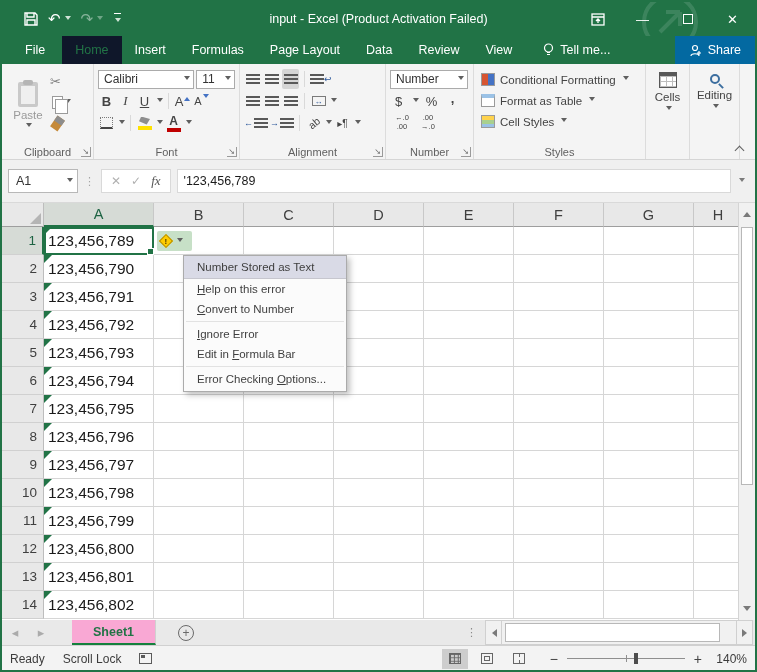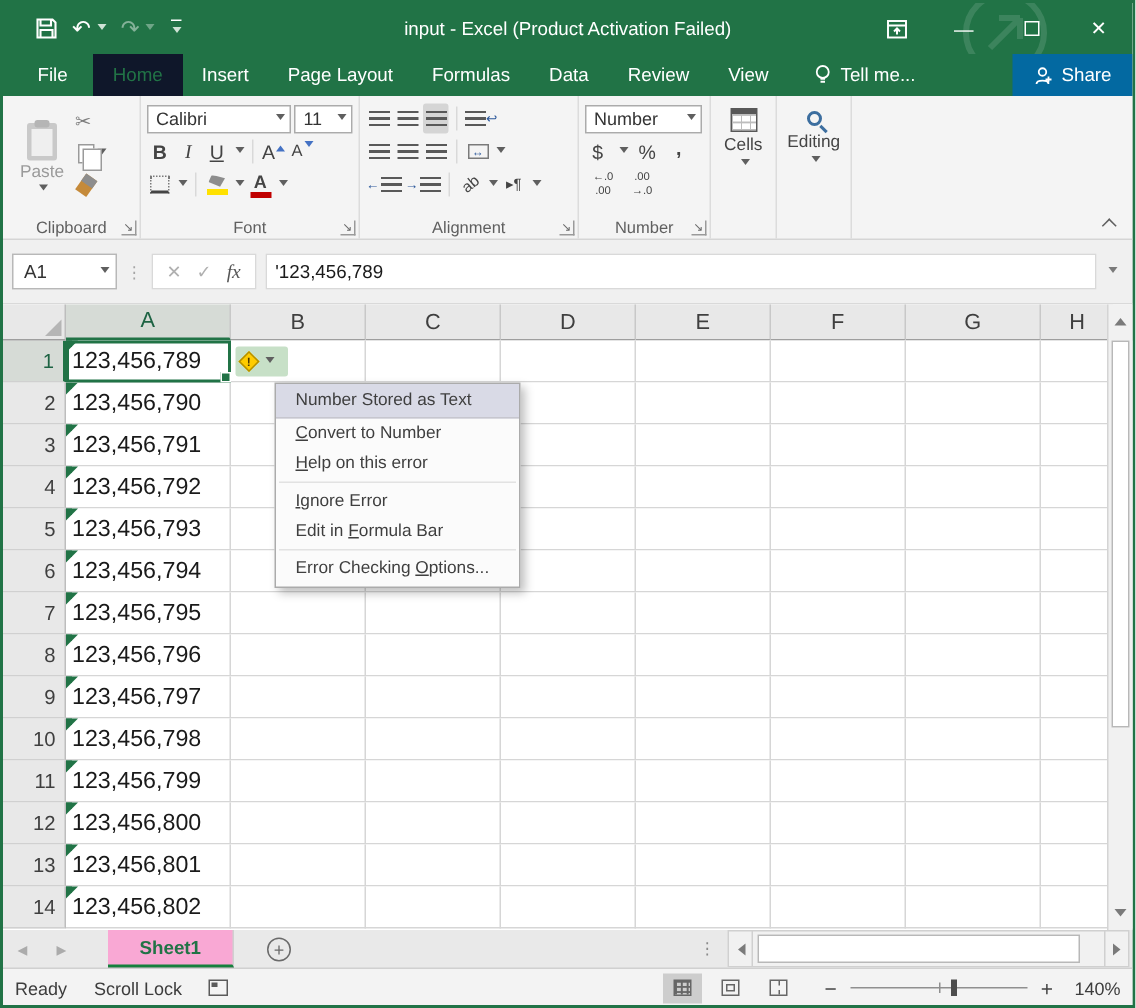--- a/index.html
+++ b/index.html
@@ -230,22 +230,22 @@
           <i></i>
         </span>
       <span class="wc">✕</span>
     </div>
   </div>
 
   <div class="tabrow">
     <div class="tab file">File</div>
     <div class="tab active">Home</div>
     <div class="tab">Insert</div>
+    <div class="tab">Formulas</div>
     <div class="tab">Page Layout</div>
-    <div class="tab">Formulas</div>
     <div class="tab">Data</div>
     <div class="tab">Review</div>
     <div class="tab">View</div>
     <div class="tellme">
       <svg width="11" height="14" viewBox="0 0 11 14">
           <circle cx="5.5" cy="5" r="4" fill="none" stroke="#fff" stroke-width="1.2"></circle>
           <path d="M4 9.5 h3 M4 11.5 h3" stroke="#fff" stroke-width="1.2"></path>
         </svg>
       <span>Tell me...</span>
     </div>
@@ -400,20 +400,38 @@
       <div class="frow">
         <span class="fbtn dec">←.0
 .00</span>
         <span class="fbtn dec">.00
 →.0</span>
       </div>
       <div class="glabel">Number</div>
       <span class="launch">↘</span>
     </div>
 
+    <div class="grp g-styles">
+      <div class="srow">
+        <i class="sic cf"></i>
+        <span>Conditional Formatting</span>
+          <i class="dd"></i>
+      </div>
+      <div class="srow">
+        <i class="sic fat"></i>
+        <span>Format as Table</span>
+          <i class="dd"></i>
+      </div>
+      <div class="srow">
+        <i class="sic cs"></i>
+        <span>Cell Styles</span>
+          <i class="dd"></i>
+      </div>
+      <div class="glabel">Styles</div>
+    </div>
 
     <div class="grp g-cells">
       <div class="bigbtn">
         <i class="cellsicon"></i>
         <span>Cells</span>
         <i class="dd"></i>
       </div>
     </div>
     <div class="grp g-edit">
       <div class="bigbtn">
@@ -617,22 +635,22 @@
 
     <div class="errbtn">
       <span class="diamond">
           <i>!</i>
         </span>
       <i class="dd"></i>
     </div>
 
     <div class="menu">
       <div class="mhd">Number Stored as Text</div>
+      <div class="mi"><span></span><span class="key">H</span><span>elp on this error</span></div>
       <div class="mi"><span></span><span class="key">C</span><span>onvert to Number</span></div>
-      <div class="mi"><span></span><span class="key">H</span><span>elp on this error</span></div>
       <div class="msep"></div>
       <div class="mi"><span></span><span class="key">I</span><span>gnore Error</span></div>
       <div class="mi"><span>Edit in </span><span class="key">F</span><span>ormula Bar</span></div>
       <div class="msep"></div>
       <div class="mi"><span>Error Checking </span><span class="key">O</span><span>ptions...</span></div>
     </div>
 
     <div class="vscroll">
       <div class="sbtn">
           <i class="tri-u"></i>

